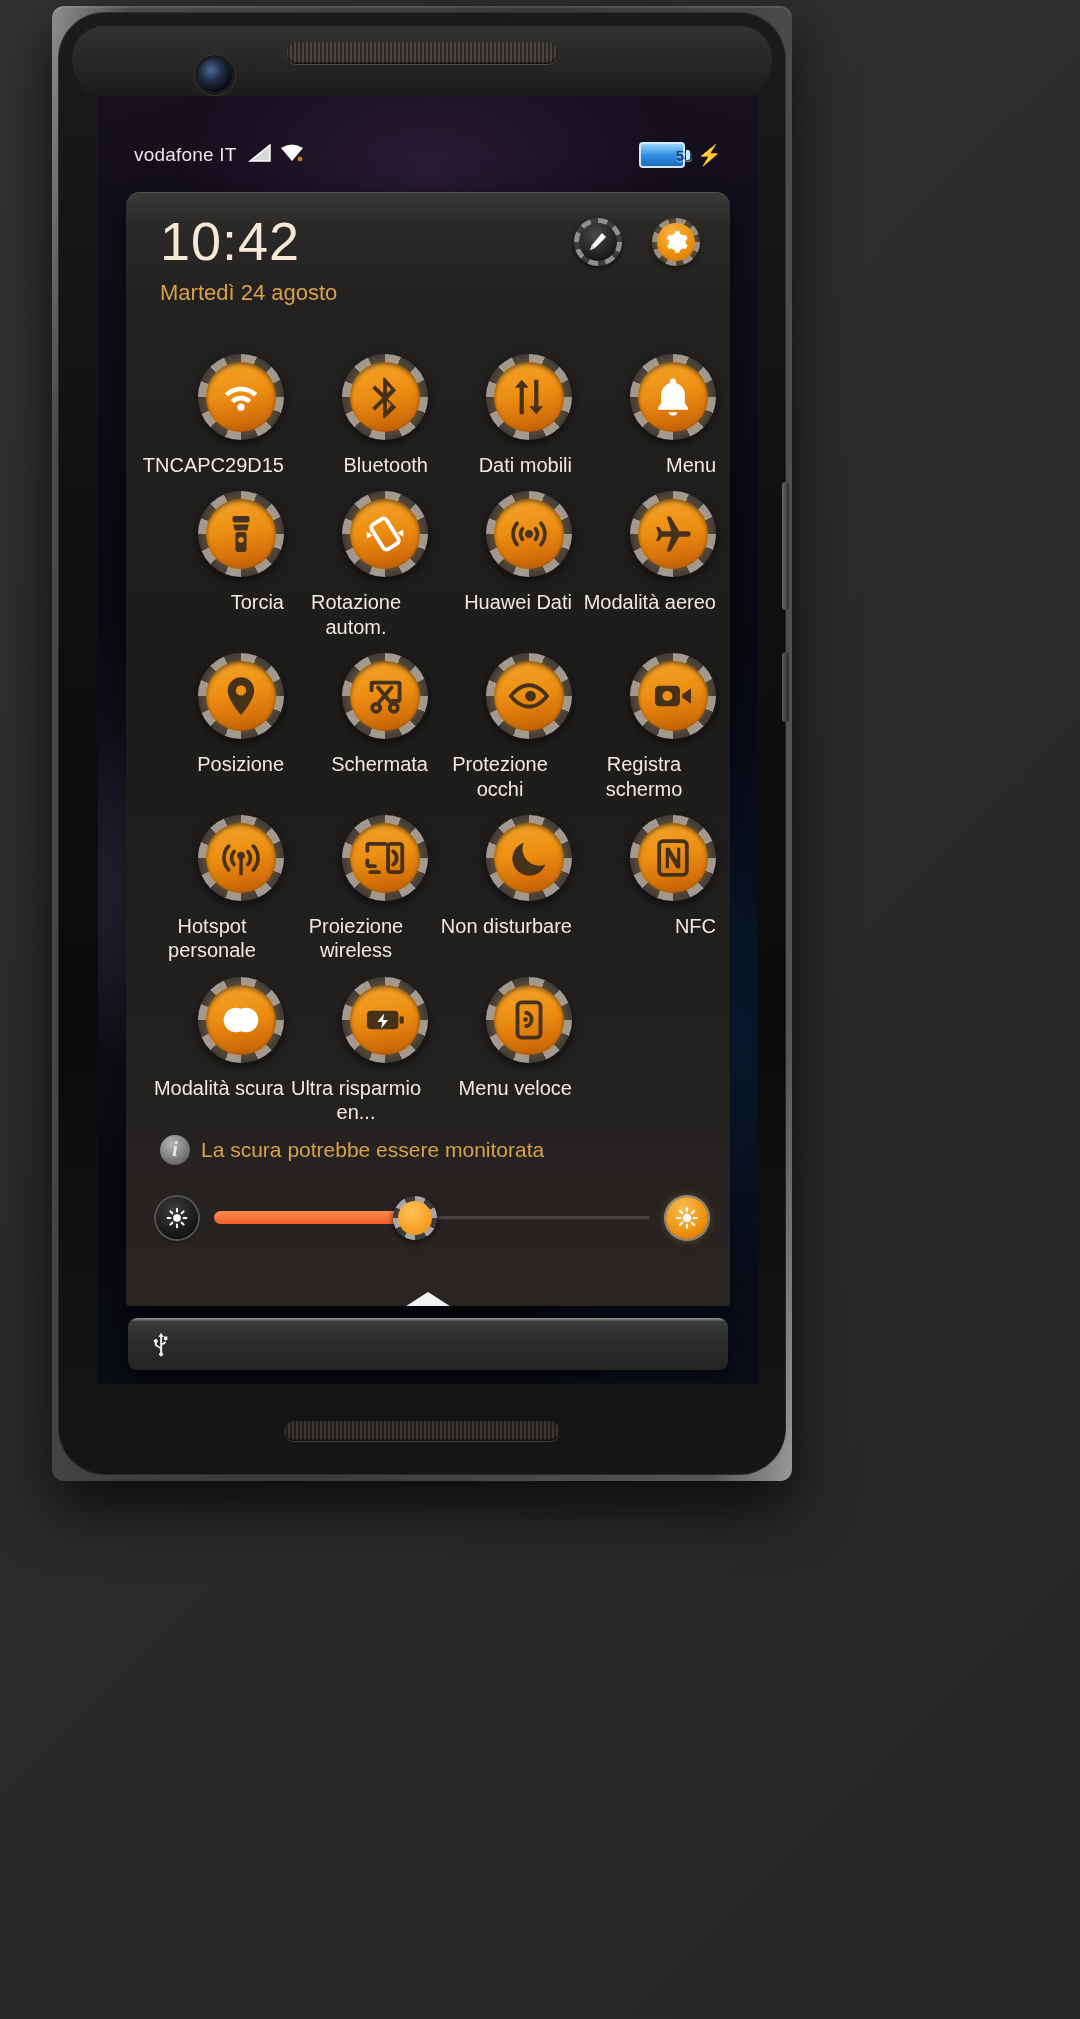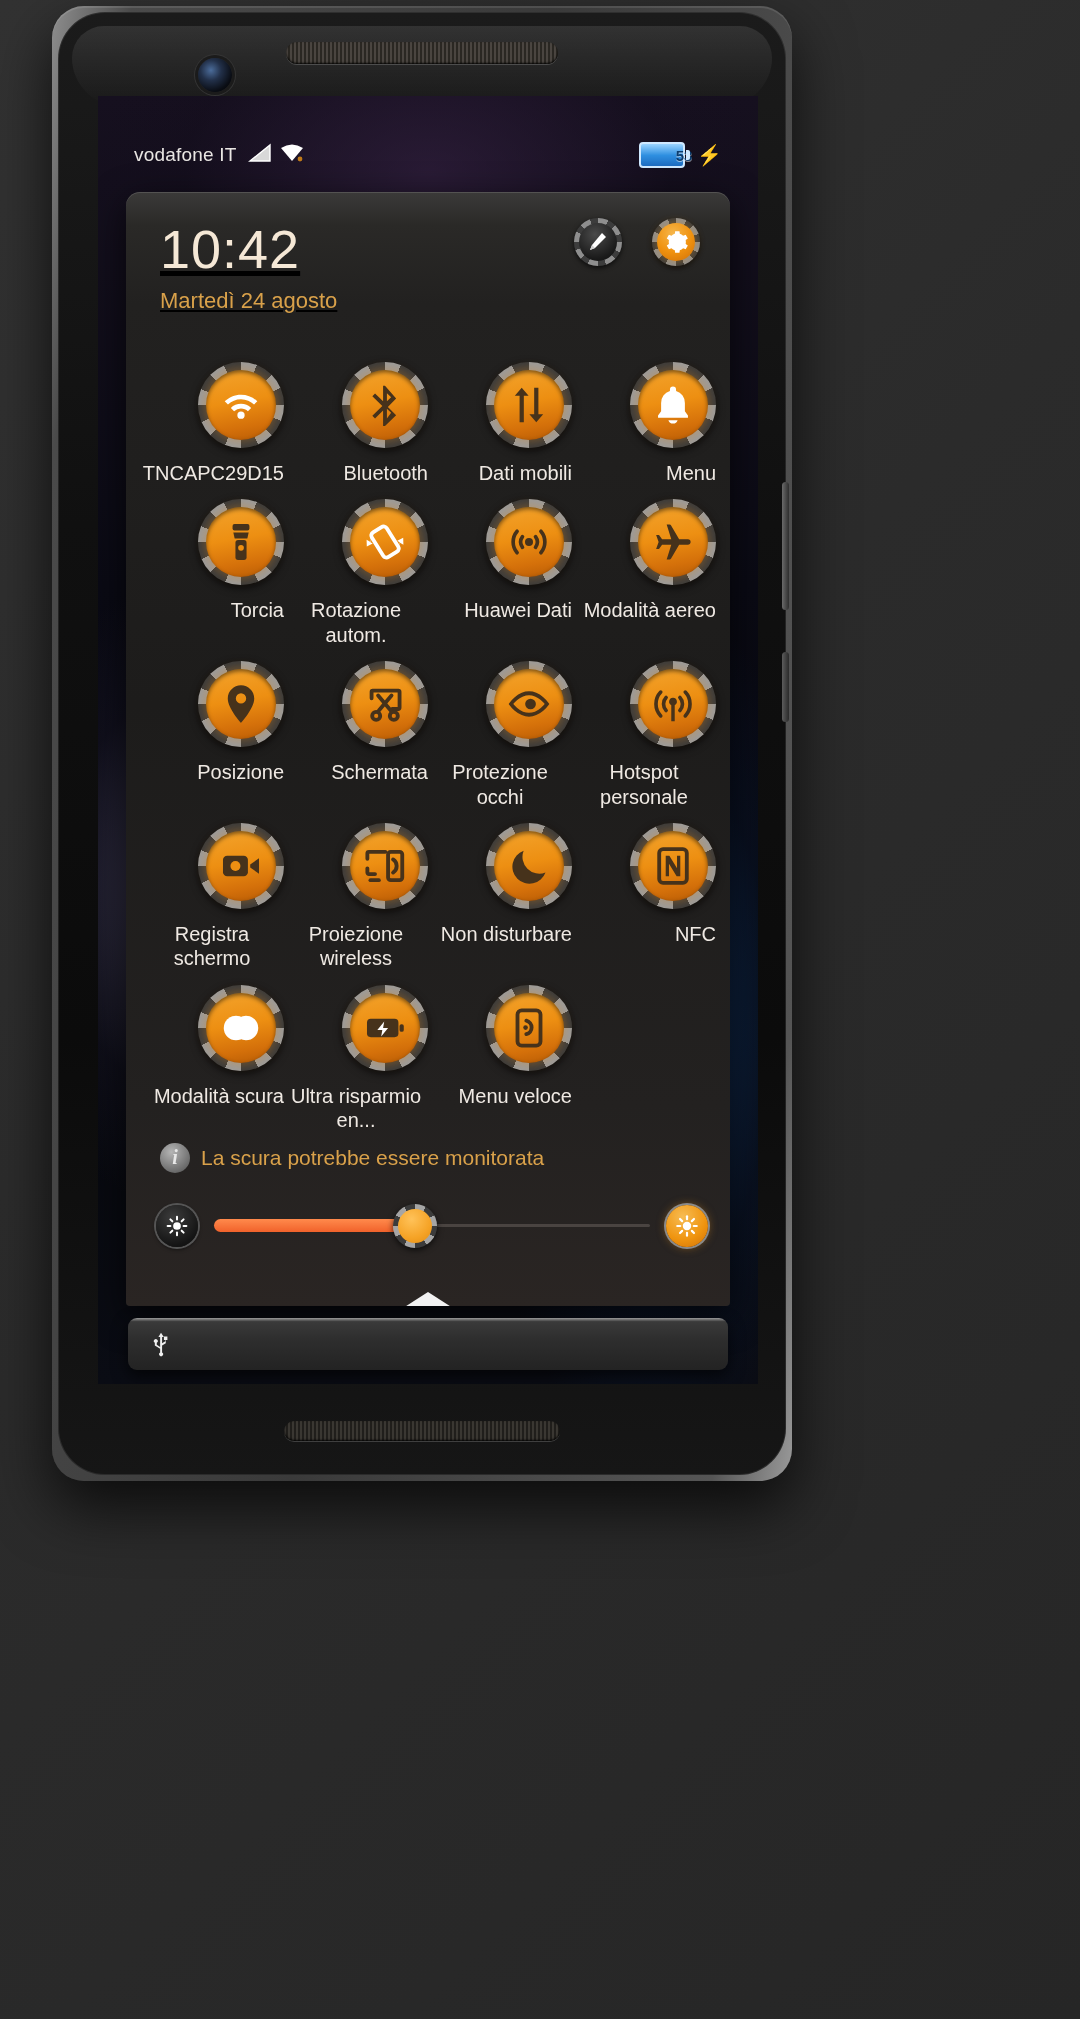--- a/index.html
+++ b/index.html
@@ -5,21 +5,21 @@
   html,body{margin:0;padding:0;background:#2e2e2e;}
   body{width:1080px;height:2019px;overflow:hidden;
        font-family:"Liberation Sans", sans-serif;}
 
   
   #root{position:relative;width:1080px;height:2019px;
         background:linear-gradient(135deg,#323232 0%,#2b2b2b 45%,#262626 100%);}
 
   
   #phone{position:absolute;left:52px;top:6px;width:740px;height:1475px;
-         border-radius:32px;
+         border-radius:12px;
          background:linear-gradient(100deg,#8e8e8e 0%,#4a4a4a 8%,#3a3a3a 50%,#555 92%,#9a9a9a 100%);
          box-shadow:0 26px 60px rgba(0,0,0,.72), 0 2px 0 rgba(255,255,255,.10) inset;}
   #phone-inner{position:absolute;left:6px;top:6px;right:6px;bottom:6px;
          border-radius:47px;
          background:linear-gradient(180deg,#1b1b1b 0%,#101010 35%,#0b0b0b 70%,#161616 100%);
          box-shadow:0 0 0 1px rgba(255,255,255,.09) inset;}
   #bezel-gloss{position:absolute;left:14px;top:14px;right:14px;height:80px;
          border-radius:40px 40px 60px 60px;
          background:linear-gradient(180deg,rgba(255,255,255,.10),rgba(255,255,255,0));
          pointer-events:none;}
@@ -63,21 +63,21 @@
   #battery-cap{width:4px;height:10px;background:#cfe9ff;border-radius:0 2px 2px 0;margin-left:1px;}
   #bolt{color:#eaf4ff;font-size:20px;margin-left:3px;line-height:1;}
 
   
   #qs-panel{position:absolute;left:28px;right:28px;top:96px;height:1114px;
           border-radius:14px 14px 4px 4px;
           background:linear-gradient(180deg,#3b3a39 0%,#2a2927 3%,#222120 10%,#1d1c1b 46%,#232120 82%,#2a2523 100%);
           box-shadow:0 10px 34px rgba(0,0,0,.66), 0 1px 0 rgba(255,255,255,.13) inset;
           overflow:hidden;}
 
-  #qs-head{position:relative;height:118px;padding:30px 30px 0 34px;text-decoration:underline;}
+  #qs-head{position:relative;height:118px;padding:22px 30px 0 34px;}
   #clock{color:#f5e8d6;font-size:54px;line-height:1;letter-spacing:1px;font-weight:300;}
   #date{color:#d9a14a;font-size:22px;margin-top:12px;}
   #head-actions{position:absolute;right:30px;top:26px;display:flex;gap:30px;}
 
   .round-btn{width:48px;height:48px;border-radius:50%;position:relative;
           display:flex;align-items:center;justify-content:center;
           background:
             conic-gradient(from 0deg,#8e8e8e 0 7%,#3c3c3c 7% 12.5%,#8e8e8e 12.5% 19.5%,#3c3c3c 19.5% 25%,
               #8e8e8e 25% 32%,#3c3c3c 32% 37.5%,#8e8e8e 37.5% 44.5%,#3c3c3c 44.5% 50%,
               #8e8e8e 50% 57%,#3c3c3c 57% 62.5%,#8e8e8e 62.5% 69.5%,#3c3c3c 69.5% 75%,
@@ -381,46 +381,46 @@
                     </svg>
               </span>
                 </div>
               <div class="tile-label">Protezione occhi</div>
             </div>
 
             <div class="tile">
               <div class="tile-knob">
                   <span class="tile-icon">
                 <svg viewBox="0 0 24 24">
+                      <g class="ic-dark">
+                  <rect x="2.6" y="6.6" width="13" height="10.8" rx="2.2"></rect>
+                  <path d="M16.8 11.2 21.4 8v8l-4.6-3.2z"></path>
+                </g>
+                      <circle cx="9.1" cy="12" r="2.6" fill="#ed8f12"></circle>
+                    </svg>
+              </span>
+                </div>
+              <div class="tile-label">Registra schermo</div>
+            </div>
+
+            <div class="tile">
+              <div class="tile-knob">
+                  <span class="tile-icon">
+                <svg viewBox="0 0 24 24">
                       <g fill="none" stroke="#46321b" stroke-width="1.9" stroke-linecap="round">
                   <path d="M8.4 8.6a5 5 0 0 0 0 6.8"></path>
                         <path d="M15.6 8.6a5 5 0 0 1 0 6.8"></path>
                   <path d="M5.6 5.8a9 9 0 0 0 0 12.4"></path>
                         <path d="M18.4 5.8a9 9 0 0 1 0 12.4"></path>
                 </g>
                       <path class="ic-dark" d="M12 8.8a2 2 0 0 0-.9 3.8V21h1.8v-8.4A2 2 0 0 0 12 8.8z"></path>
                     </svg>
               </span>
                 </div>
               <div class="tile-label">Hotspot personale</div>
-            </div>
-
-            <div class="tile">
-              <div class="tile-knob">
-                  <span class="tile-icon">
-                <svg viewBox="0 0 24 24">
-                      <g class="ic-dark">
-                  <rect x="2.6" y="6.6" width="13" height="10.8" rx="2.2"></rect>
-                  <path d="M16.8 11.2 21.4 8v8l-4.6-3.2z"></path>
-                </g>
-                      <circle cx="9.1" cy="12" r="2.6" fill="#ed8f12"></circle>
-                    </svg>
-              </span>
-                </div>
-              <div class="tile-label">Registra schermo</div>
             </div>
 
             <div class="tile">
               <div class="tile-knob">
                   <span class="tile-icon">
                 <svg viewBox="0 0 24 24">
                       <g fill="none" stroke="#46321b" stroke-width="2" stroke-linecap="round">
                   <path d="M2.8 8.2V5.4a.8.8 0 0 1 .8-.8h8.6"></path>
                   <path d="M2.8 13.2v2.2a.8.8 0 0 0 .8.8h3.2"></path>
                   <path d="M4.4 19.4h4.4"></path>

